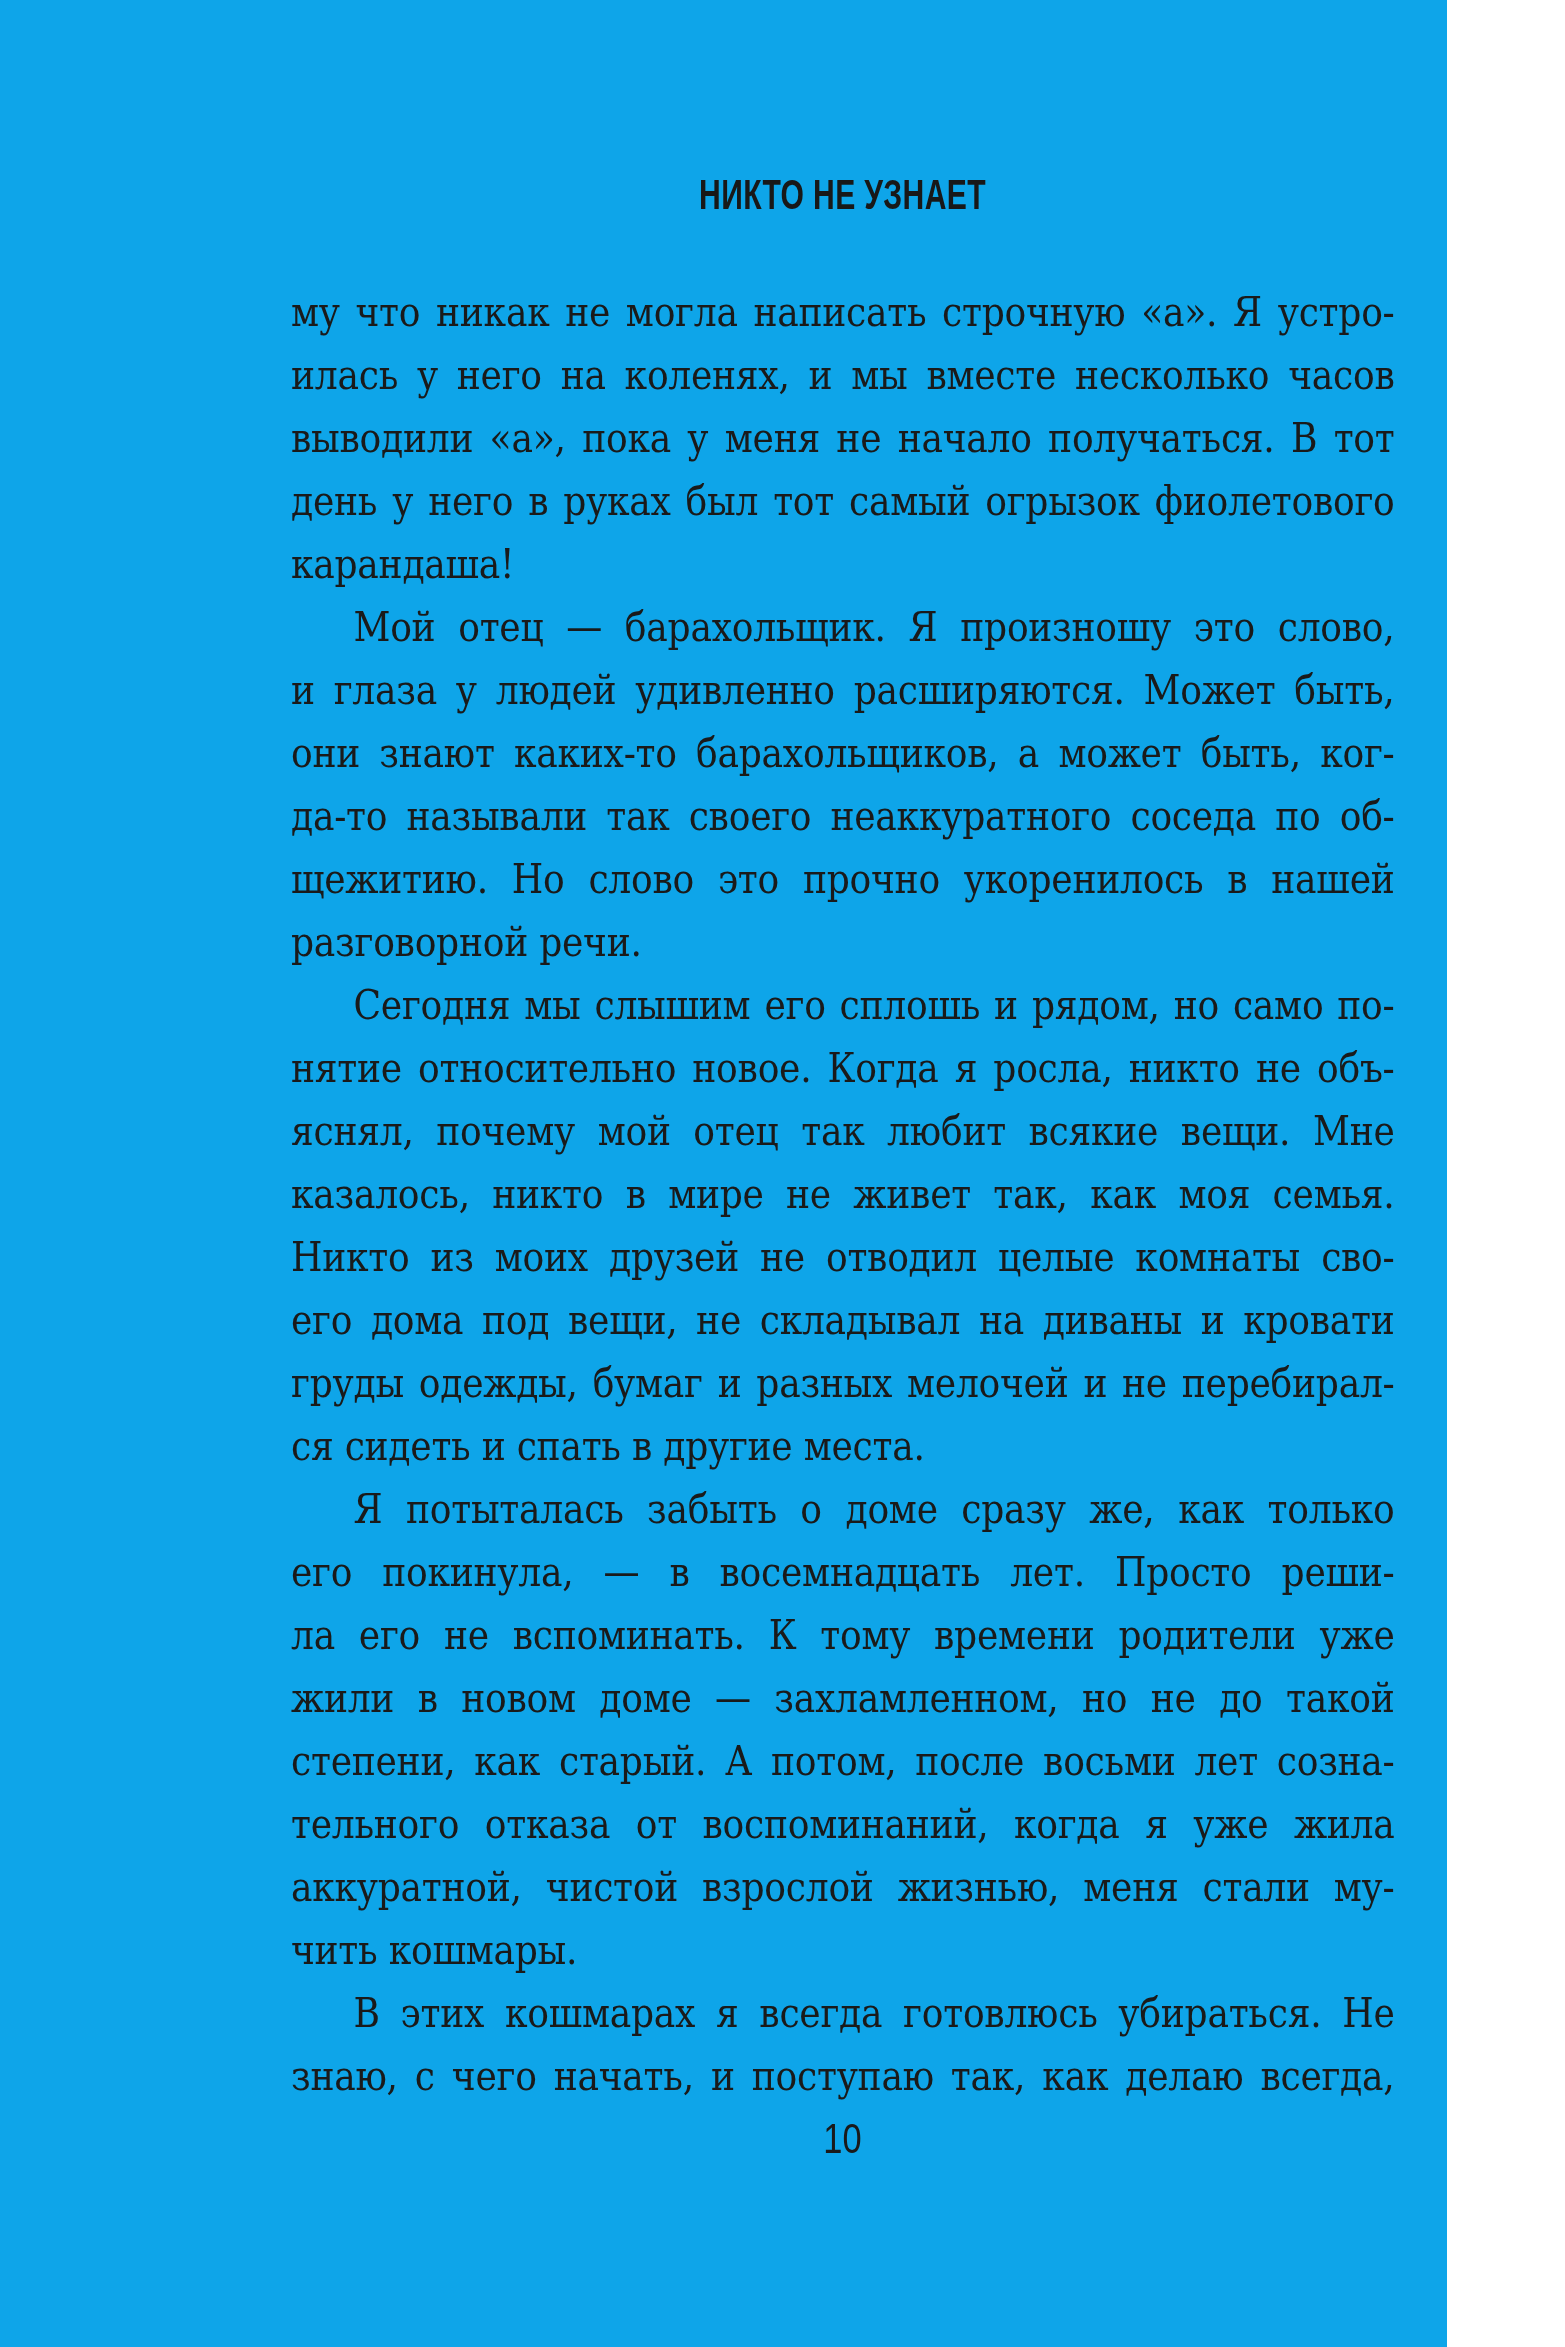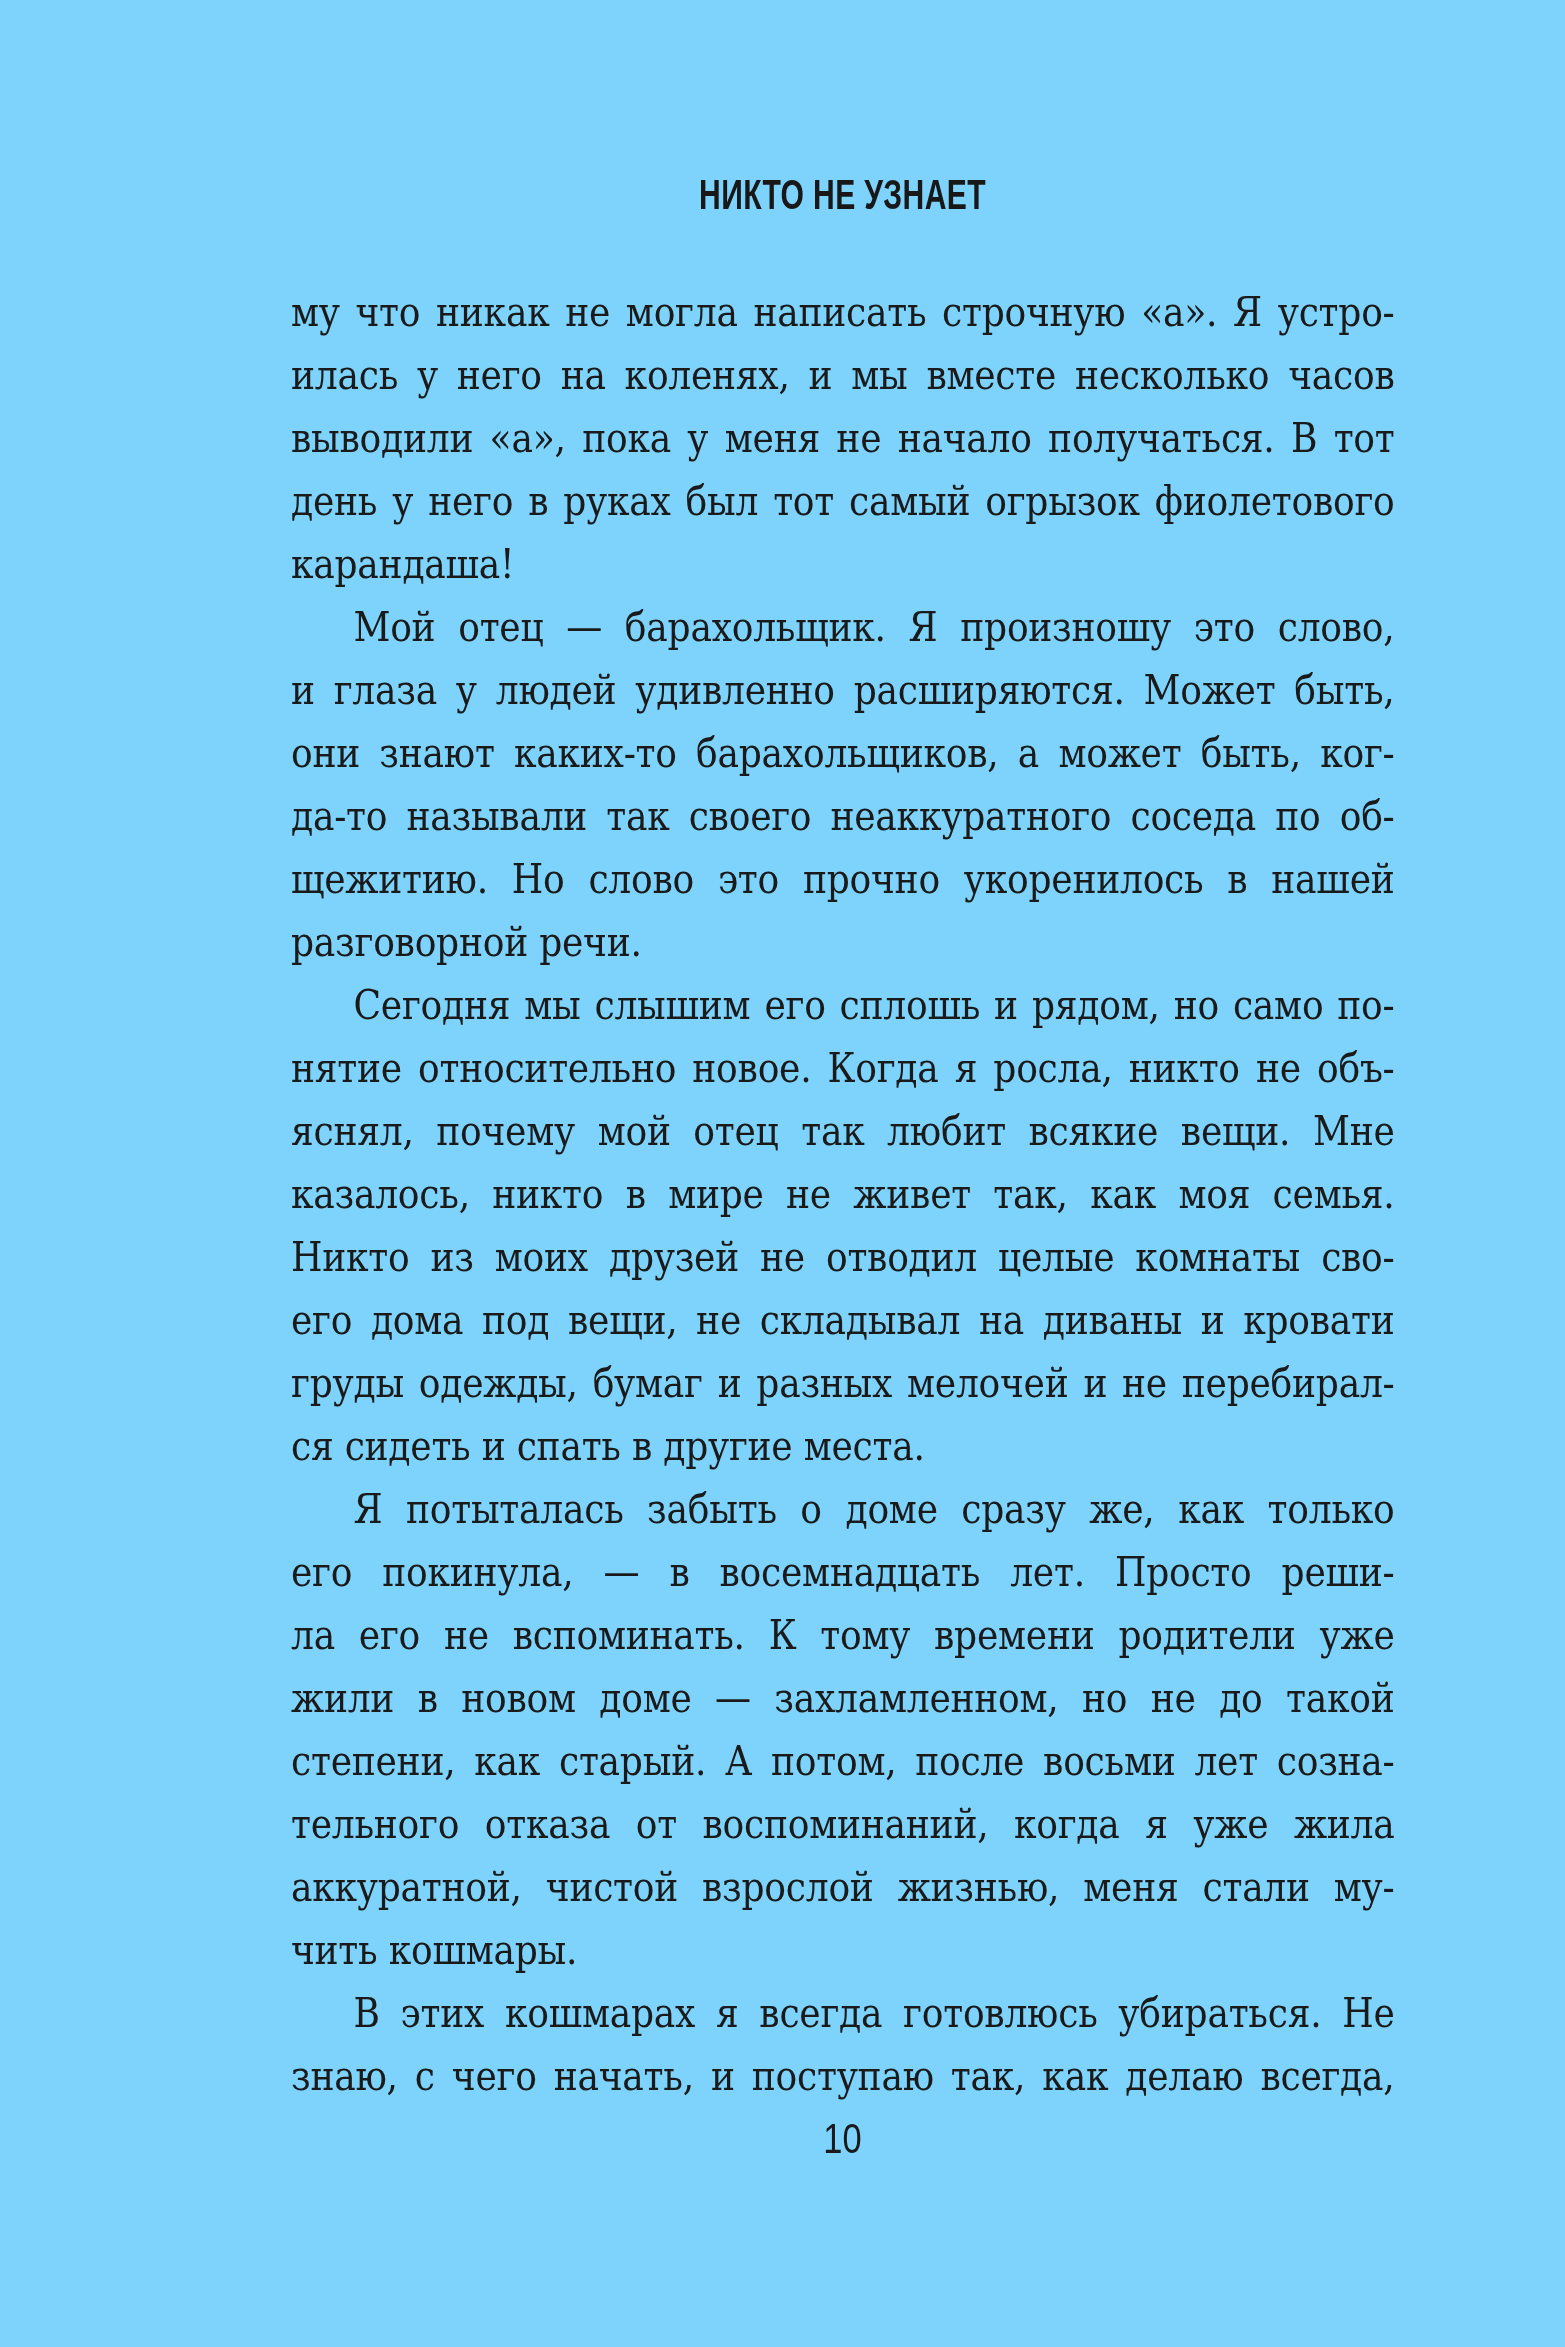--- a/index.html
+++ b/index.html
@@ -2,23 +2,23 @@
 <html lang="ru" style="font-size:15px"><head>
 <meta charset="utf-8">
 <style>
   html, body {
     margin: 0;
     padding: 0;
     background: #ffffff;
   }
   .page {
     position: relative;
-    width: 1565px;
+    width: 1447px;
     height: 2348px;
-    background: #7dd3fc;
+    background: #0ea5e9;
     overflow: hidden;
   }
   .running-head {
     position: absolute;
     left: 291px;
     top: 173px;
     width: 1103px;
     text-align: center;
     font-family: "Liberation Sans", sans-serif;
     font-weight: 700;

